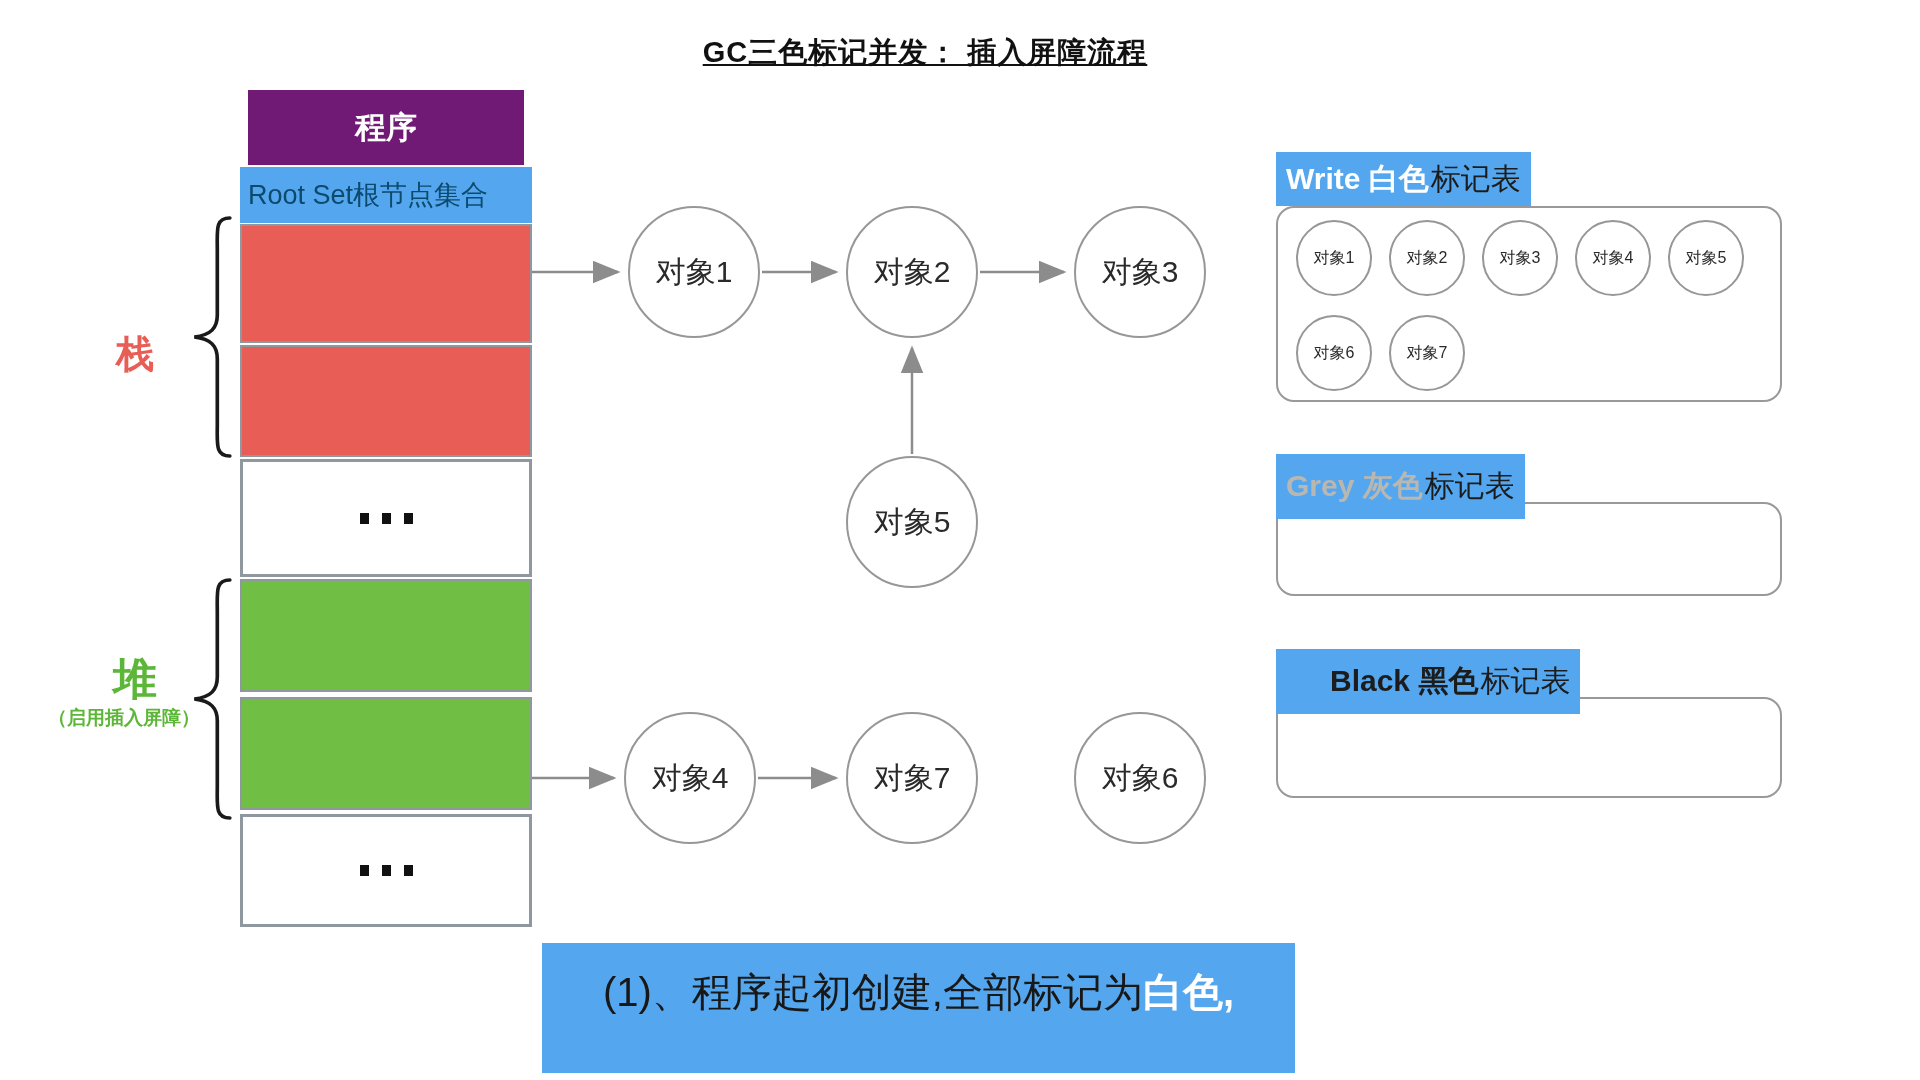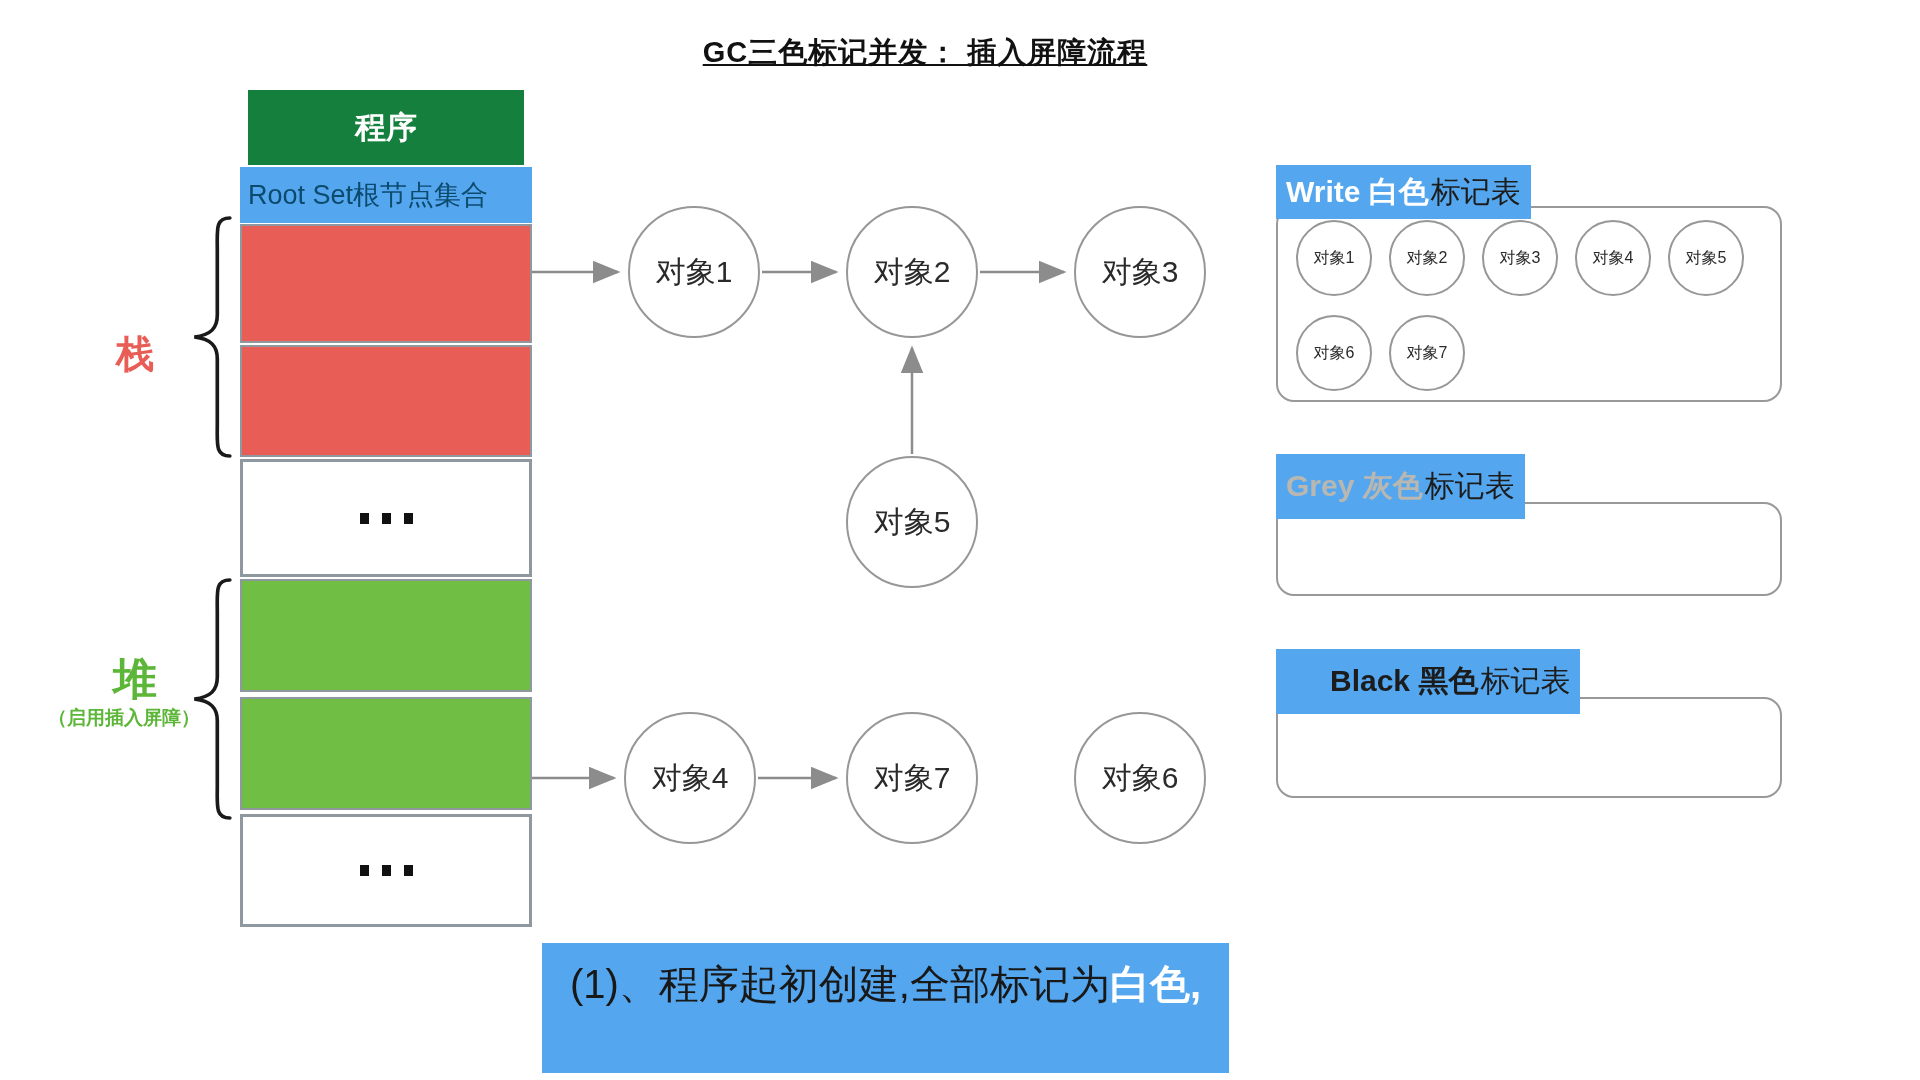--- a/index.html
+++ b/index.html
@@ -6,21 +6,21 @@
   body{width:1920px;height:1080px;position:relative;overflow:hidden;
        font-family:"Liberation Sans","DejaVu Sans",sans-serif;color:#222;}
   .abs{position:absolute;}
 
   
   .page-title{left:425px;top:33px;width:1000px;text-align:center;
     font-size:29px;font-weight:bold;color:#111;letter-spacing:1px;text-decoration:underline;}
 
   
   .sbox{left:240px;width:292px;box-sizing:border-box;border:2px solid #8e989e;}
-  .box-program{left:248px;top:90px;width:276px;height:75px;background:#15803d;
+  .box-program{left:248px;top:90px;width:276px;height:75px;background:#701a75;
     display:flex;align-items:center;justify-content:center;
     color:#fff;font-weight:bold;font-size:31px;}
   .box-rootset{left:240px;top:167px;width:292px;height:56px;background:#54a7ee;
     border:none;display:flex;align-items:center;padding-left:8px;box-sizing:border-box;
     font-size:27px;color:#0c4a6e;white-space:nowrap;}
   .box-red1{top:224px;height:119px;background:#e85d56;}
   .box-red2{top:345px;height:112px;background:#e85d56;}
   .box-white1{top:459px;height:118px;background:#fff;border-width:3px;}
   .box-green1{top:579px;height:113px;background:#70bf44;}
   .box-green2{top:697px;height:113px;background:#70bf44;}
@@ -48,37 +48,37 @@
   .n7{left:846px;top:712px;} .n6{left:1074px;top:712px;}
 
   
   .arrows{left:0;top:0;width:1920px;height:1080px;pointer-events:none;}
 
   
   .thdr{background:#54a7ee;height:65px;display:flex;align-items:center;
     padding:0 10px;font-size:30px;white-space:nowrap;z-index:2;}
   .thdr .en{font-weight:bold;margin-right:2px;}
   .thdr .zh{color:#1c1c1c;font-weight:normal;}
-  .hdr-white{left:1276px;top:152px;height:54px;margin-top:13px;} .hdr-white .en{color:#ffffff;}
+  .hdr-white{left:1276px;top:152px;height:54px;} .hdr-white .en{color:#ffffff;}
   .hdr-grey{left:1276px;top:454px;}  .hdr-grey .en{color:#b9b7b1;}
   .hdr-black{left:1276px;top:649px;} .hdr-black .en{color:#1c1c1c;margin-left:44px;}
   .tbody{left:1276px;width:506px;background:#fff;border:2px solid #999;
     border-radius:18px;box-sizing:border-box;z-index:1;}
   .body-white{top:206px;height:196px;}
   .body-grey{top:502px;height:94px;}
   .body-black{top:697px;height:101px;}
   .wt-row{position:absolute;left:18px;display:flex;gap:17px;}
   .wt-row1{top:12px;} .wt-row2{top:107px;}
   .wt-circle{width:76px;height:76px;border:2px solid #979797;border-radius:50%;
     background:#fff;display:flex;align-items:center;justify-content:center;
     font-size:16px;color:#2a2a2a;box-sizing:border-box;}
 
   
-  .caption{left:542px;top:943px;width:687px;height:130px;background:#54a7ee;
-    text-align:center;font-size:40px;line-height:63px;color:#181818;padding-top:10px;
+  .caption{left:542px;top:943px;width:753px;height:130px;background:#54a7ee;
+    text-align:center;font-size:40px;line-height:63px;color:#181818;padding-top:18px;
     box-sizing:border-box;}
   .cap-white{color:#ffffff;font-weight:bold;}
 </style>
 </head>
 <body>
 
 <div class="abs page-title">GC三色标记并发： 插入屏障流程</div>
 
 <div class="abs box-program">程序</div>
 <div class="abs box-rootset">Root Set根节点集合</div>

